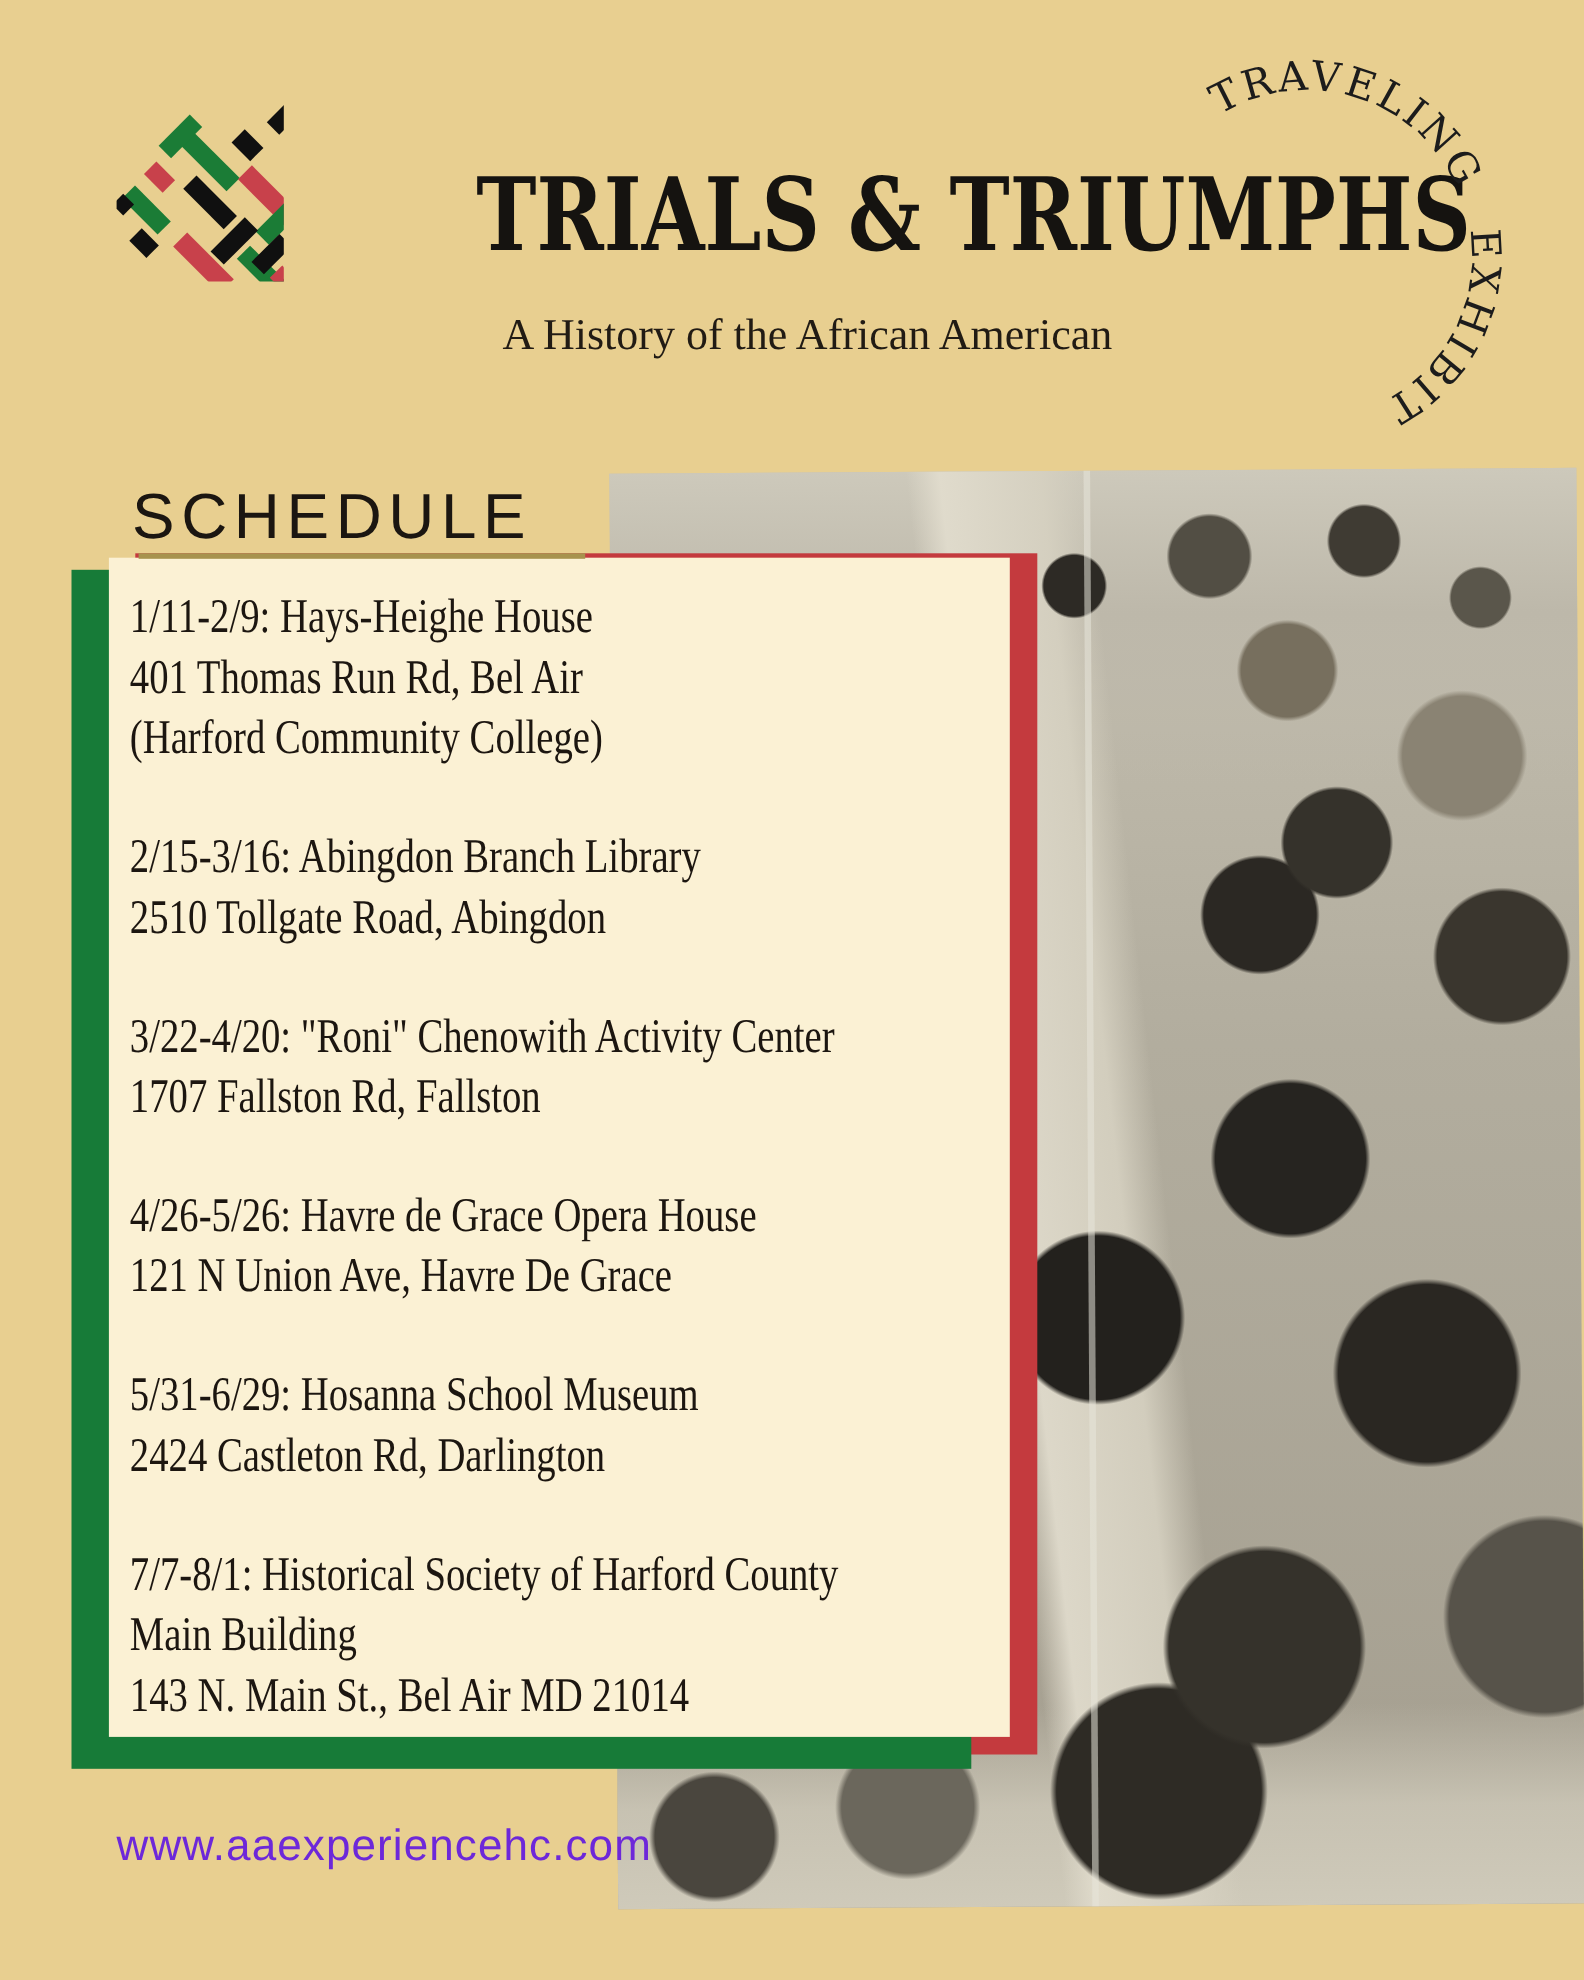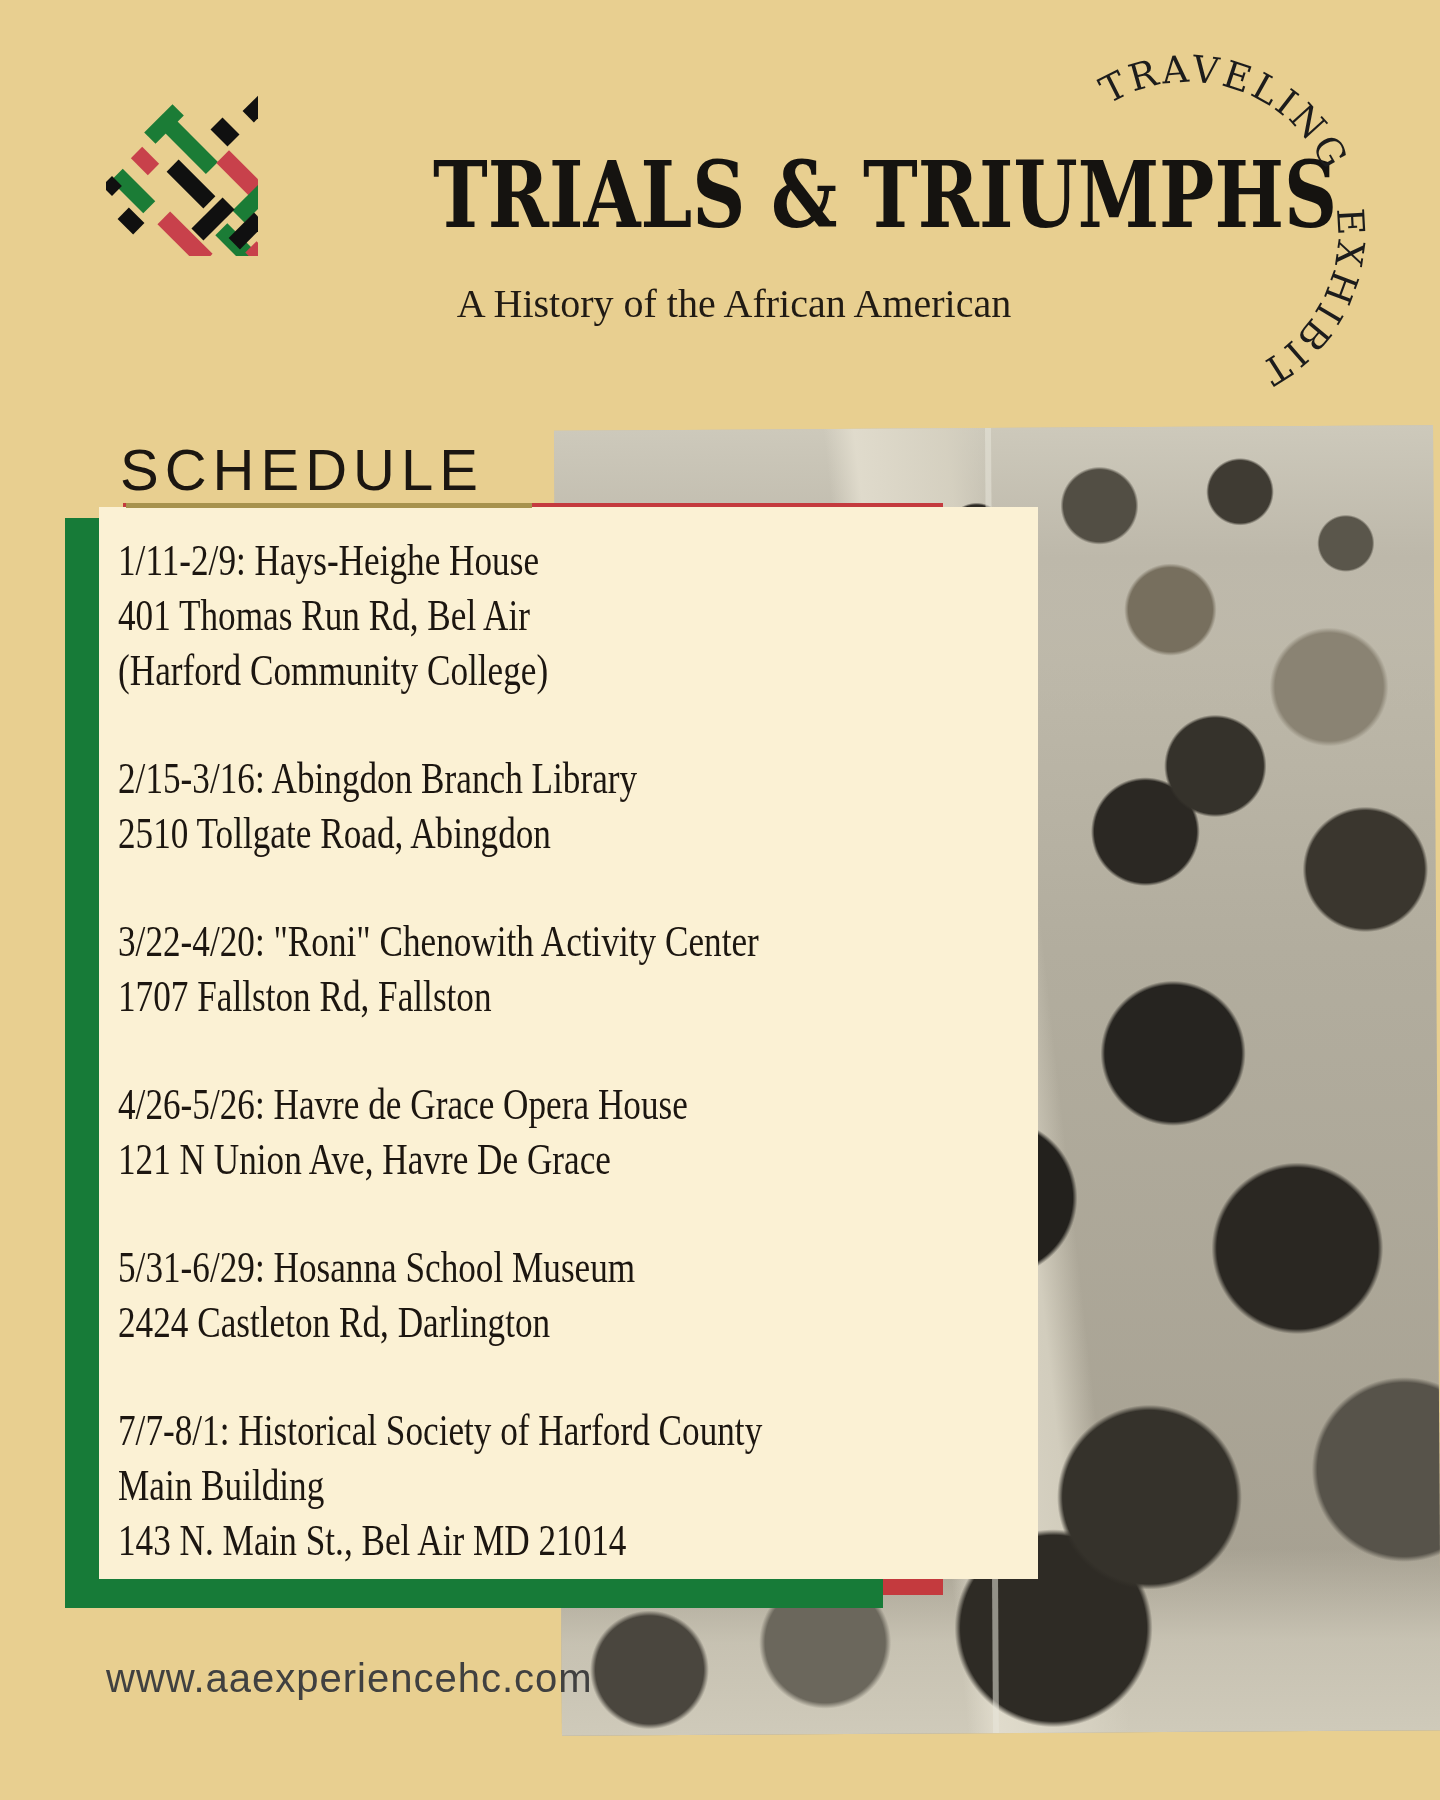--- a/index.html
+++ b/index.html
@@ -50,21 +50,21 @@
   }
   .photo .fold{
     position:absolute;left:49%;top:0;width:6px;height:100%;
     background:rgba(232,229,218,.55);
   }
 
   
   .box-red{left:123px;top:503px;width:820px;height:1092px;background:#c43a3e;z-index:2;}
   .box-green{left:65px;top:518px;width:818px;height:1090px;background:#177b38;z-index:3;}
   .box-cream{
-    left:99px;top:507px;width:939px;height:1072px;
+    left:99px;top:507px;width:819px;height:1072px;
     background:#fbf1d4;z-index:4;box-sizing:border-box;
     padding:26px 0 0 19px;
   }
   .underline{left:126px;top:503px;width:406px;height:5px;background:#a7924d;z-index:5;}
 
   
   .entries{
     width:1020px;
     transform:scaleX(0.8);
     transform-origin:top left;
@@ -102,21 +102,21 @@
   .arc-svg{left:960px;top:20px;z-index:5;pointer-events:none;}
   .arc-svg text{
     font-family:"DejaVu Serif",serif;
     font-size:37px;letter-spacing:3px;word-spacing:22px;
     fill:#1c1c1c;
   }
 
   .url{
     left:106px;top:1656px;z-index:5;
     font-family:"Liberation Sans",sans-serif;font-weight:300;
-    font-size:40px;letter-spacing:1px;color:#404040;
+    font-size:40px;letter-spacing:1px;color:#6d28d9;
   }
 </style>
 </head>
 <body>
 
 <div>
 
   <div class="abs photo">
     <div class="fold"></div>
   </div>

